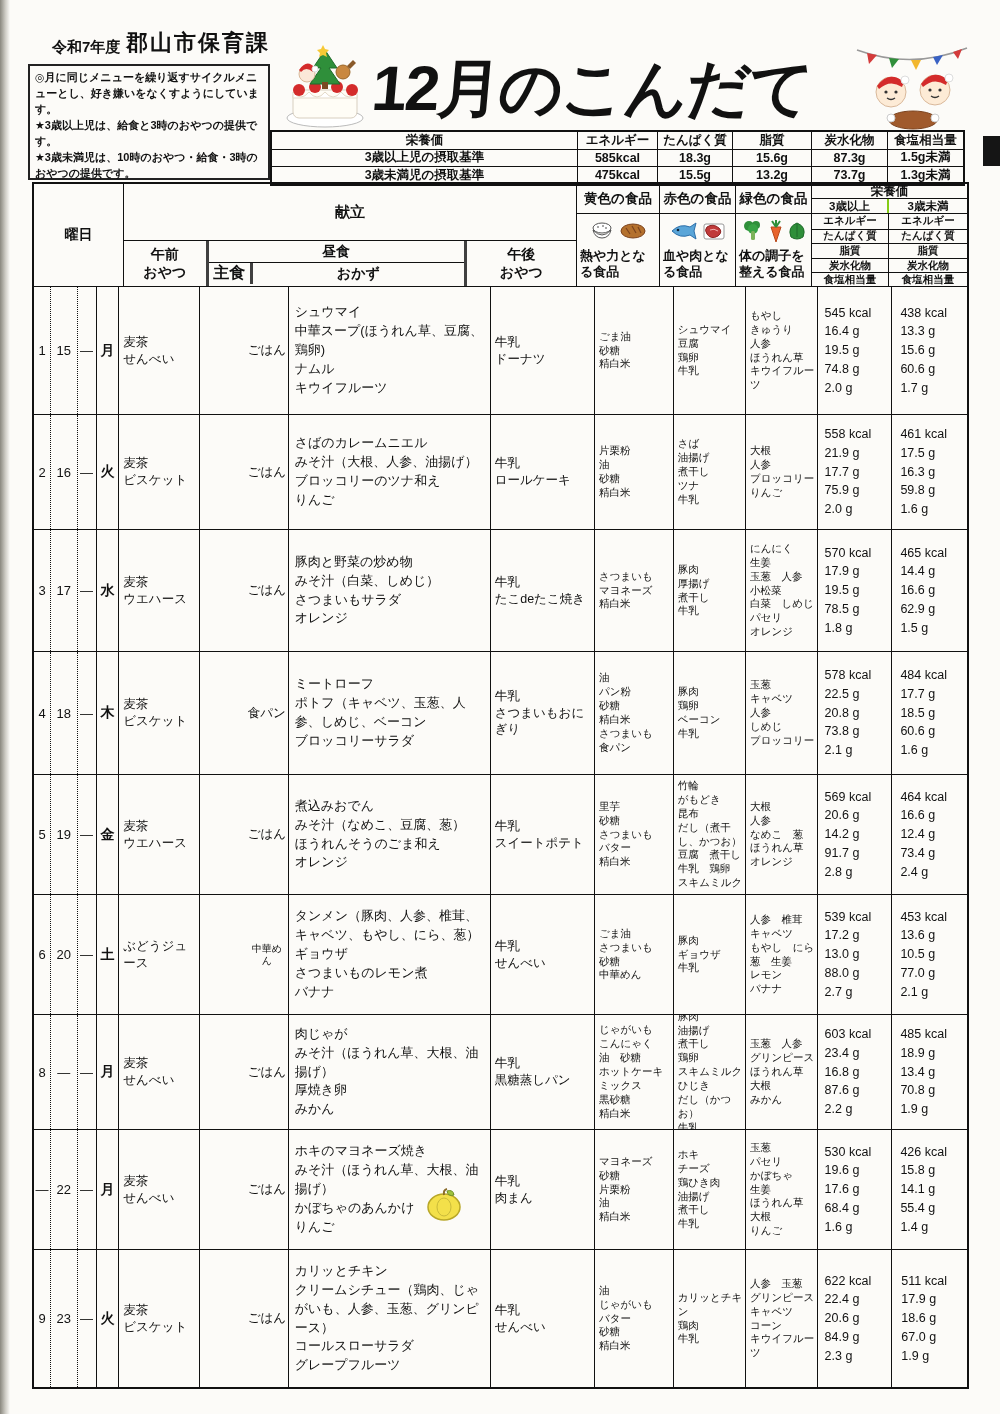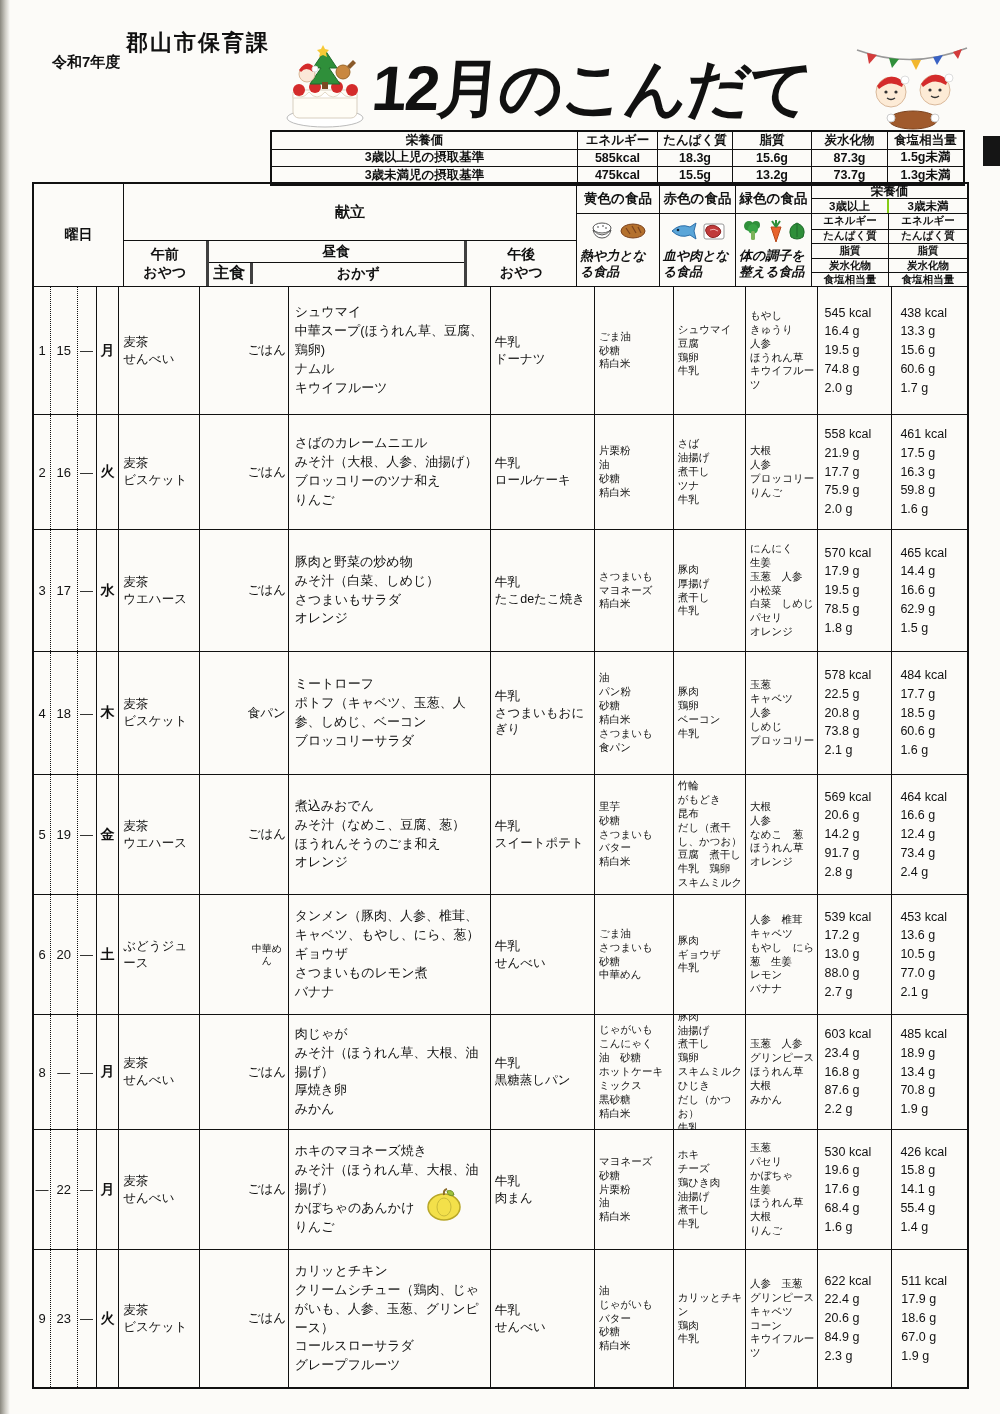--- a/index.html
+++ b/index.html
@@ -4,21 +4,21 @@
 <style>
   html,body{margin:0;padding:0;background:#e8e6e1;}
   .page{position:relative;width:1000px;height:1414px;background:#fcfbf8;margin:0 auto;
         font-family:"Liberation Sans","DejaVu Sans",sans-serif;color:#111;overflow:hidden;}
   .pre{white-space:pre-line;}
   
   .scan-left{position:absolute;left:0;top:0;width:10px;height:1414px;
              background:linear-gradient(to right,#8a887f,#cfcdc6 55%,rgba(255,255,255,0));}
   .scan-right{position:absolute;left:983px;top:136px;width:17px;height:30px;background:#151515;}
   
-  .fy{position:absolute;left:52px;top:53px;font-size:15px;font-weight:bold;}
+  .fy{position:absolute;left:52px;top:38px;font-size:15px;font-weight:bold;}
   .org{position:absolute;left:126px;top:28px;font-size:22px;font-weight:bold;letter-spacing:2px;}
   .notes{position:absolute;left:28px;top:64px;width:242px;height:116px;border:2px solid #222;
          font-size:11px;line-height:1.45;padding:4px 5px;box-sizing:border-box;font-weight:600;}
   .title{position:absolute;left:372px;top:46px;font-size:63px;font-weight:900;letter-spacing:-2px;
          transform:skewX(-5deg);white-space:nowrap;}
   .art{position:absolute;}
   
   .std{position:absolute;left:270px;top:130px;width:695px;border:2px solid #111;box-sizing:border-box;
        font-size:12.5px;font-weight:bold;}
   .std-row{display:flex;height:16.5px;}
@@ -45,40 +45,43 @@
   .food{display:flex;align-items:center;font-size:10.5px;line-height:1.32;padding:2px 2px 2px 4px;}
   .nut{display:flex;align-items:center;justify-content:flex-end;text-align:left;
        font-size:12.5px;line-height:1.5;padding-right:20px;font-weight:400;}
   
   .hdr{font-weight:bold;}
   .hdr .lbl{display:flex;align-items:center;justify-content:center;text-align:center;font-size:14px;}
   .bb{border-bottom:1.5px solid #111;box-sizing:border-box;}
   .br{border-right:3px solid #404040;box-sizing:border-box;}
   .fg-title{height:30px;font-size:13.5px;display:flex;align-items:center;justify-content:center;border-bottom:1.5px solid #111;box-sizing:border-box;}
   .fg-icons{height:34px;display:flex;align-items:center;justify-content:center;gap:3px;}
-  .fg-desc{font-size:13px;line-height:1.25;padding:0 3px;font-weight:bold;font-style:italic;}
+  .fg-desc{font-size:13px;line-height:1.25;padding:0 3px;font-weight:bold;}
   .mini{display:flex;height:14.6px;border-top:1px solid #111;box-sizing:border-box;font-size:10.5px;}
   .mini > div{display:flex;align-items:center;justify-content:center;box-sizing:border-box;}
   .mini > div:first-child{width:77px;border-right:1px solid #111;}
   .mini > div:last-child{flex:1;}
   .age-row{display:flex;height:15px;font-size:11.5px;}
   .age-row > div{display:flex;align-items:center;justify-content:center;box-sizing:border-box;}
   .age-row > div:first-child{width:77px;border-right:2px solid #84cc16;}
   .age-row > div:last-child{flex:1;}
   .apple{position:absolute;left:424px;top:1188px;}
 </style>
 </head>
 <body>
 
 <div class="page">
   <div class="scan-left"></div>
   <div class="scan-right"></div>
 
   <div class="fy">令和7年度</div>
   <div class="org">郡山市保育課</div>
+  <div class="notes pre">◎月に同じメニューを繰り返すサイクルメニューとし、好き嫌いをなくすようにしています。
+★3歳以上児は、給食と3時のおやつの提供です。
+★3歳未満児は、10時のおやつ・給食・3時のおやつの提供です。</div>
 
   <svg class="art" style="left:283px;top:42px" width="84" height="88" viewBox="0 0 84 88">
     <ellipse cx="42" cy="76" rx="38" ry="9" fill="#fff" stroke="#bbb"></ellipse>
     <rect x="10" y="48" width="64" height="28" rx="6" fill="#fffdf6" stroke="#d8cfc0"></rect>
     <path d="M10 50 q8 10 16 0 q8 10 16 0 q8 10 16 0 q8 10 16 0 v6 h-64 z" fill="#fff" stroke="#e3d9c8"></path>
     <circle cx="16" cy="48" r="6" fill="#d42b2b"></circle>
       <circle cx="32" cy="45" r="6" fill="#d42b2b"></circle>
     <circle cx="54" cy="45" r="6" fill="#d42b2b"></circle>
       <circle cx="69" cy="48" r="6" fill="#d42b2b"></circle>
     <path d="M42 8 l12 18 h-8 l11 16 h-30 l11 -16 h-8 z" fill="#2f8f3a" stroke="#1f6b2a"></path>

